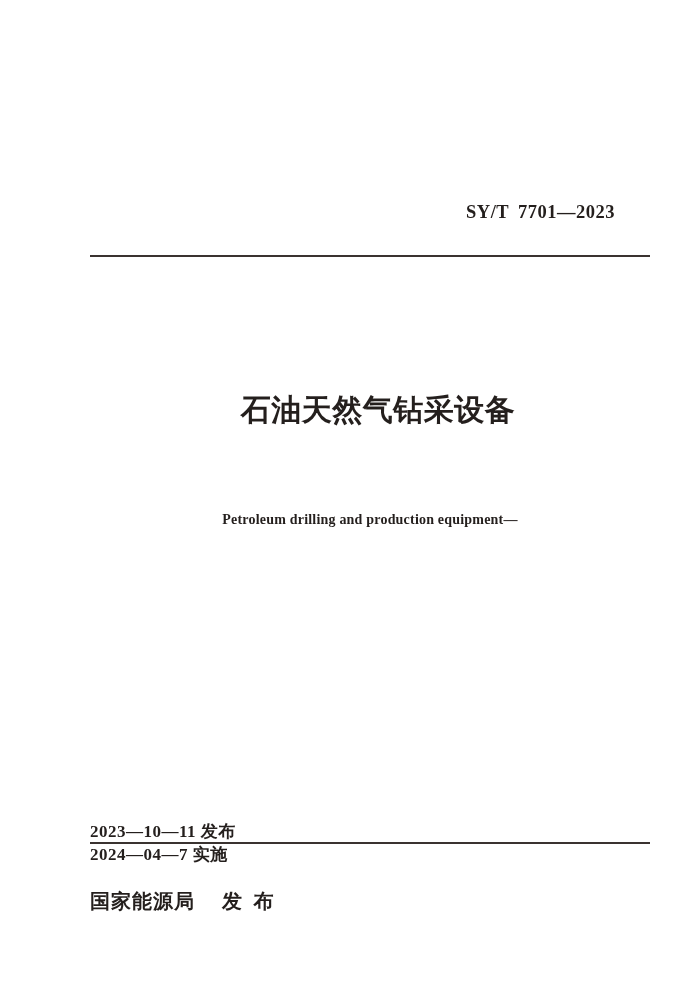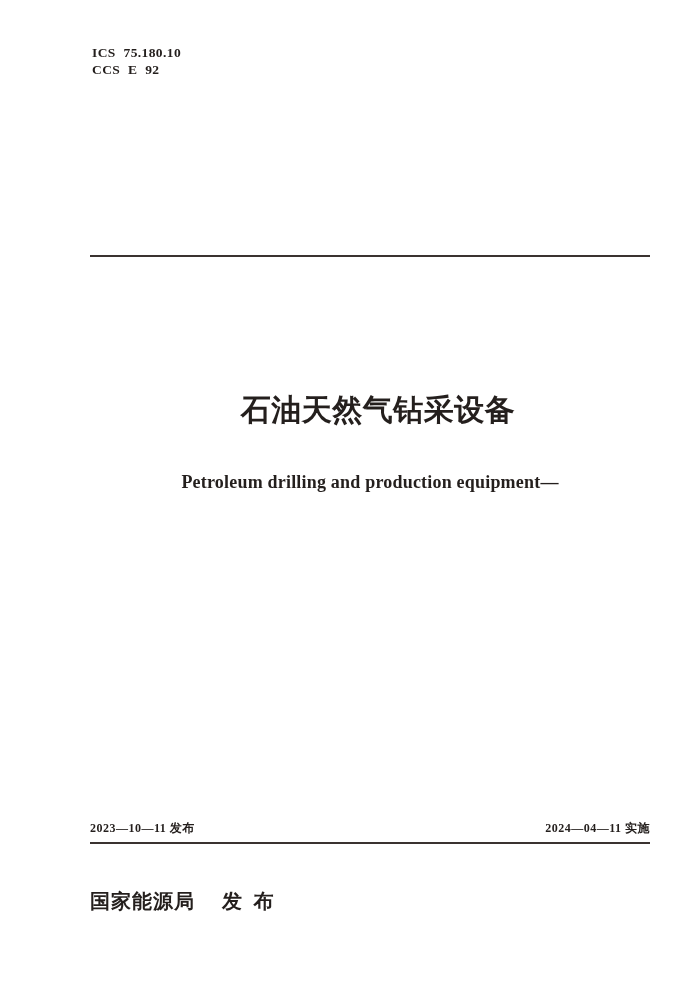--- a/index.html
+++ b/index.html
@@ -95,43 +95,44 @@
     font-weight: bold;
     font-size: 30px;
     line-height: 37.5px;
     letter-spacing: 0.5px;
   }
 
   
   .title-en {
     position: absolute;
     left: 90px;
-    top: 470px;
+    top: 508px;
     width: 560px;
     margin: 0;
     text-align: center;
     font-family: "Liberation Serif", serif;
     font-weight: bold;
-    font-size: 18px;
+    font-size: 14px;
     line-height: 24px;
     letter-spacing: 0.2px;
   }
 
   
   .dates-row {
     position: absolute;
     left: 90px;
     top: 820px;
     width: 560px;
     display: flex;
     justify-content: space-between;
     font-family: "Liberation Serif", serif;
     font-weight: bold;
-    font-size: 12px;
+    font-size: 17px;
     letter-spacing: 0.5px;
+    flex-direction: column;
   }
 
   
   .footer-row {
     position: absolute;
     left: 90px;
     top: 888px;
     width: 560px;
     display: flex;
     justify-content: flex-start;
@@ -141,41 +142,38 @@
     font-size: 20px;
     letter-spacing: 1px;
   }
   .footer-row .publish-label { word-spacing: 4px; }
 </style>
 </head>
 <body>
 
 <div class="page">
 
-  <div class="ics-block">
-    <div>ICS 75.180.10</div>
-    <div>CCS E 92</div>
-  </div>
 
 
 
+  <div class="std-number">SY/T 7701—2023</div>
 
   <div class="rule rule-top"></div>
 
   <h2 class="title-zh">
     <div>石油天然气钻采设备</div>
   </h2>
 
   <p class="title-en">
     <span>Petroleum drilling and production equipment—</span><br>
   </p>
 
   <div class="dates-row">
     <span>2023—10—11 发布</span>
-    <span>2024—04—11 实施</span>
+    <span>2024—04—7 实施</span>
   </div>
 
   <div class="rule rule-bottom"></div>
 
   <div class="footer-row">
     <span>国家能源局</span>
     <span class="publish-label">发 布</span>
   </div>
 
 </div>

